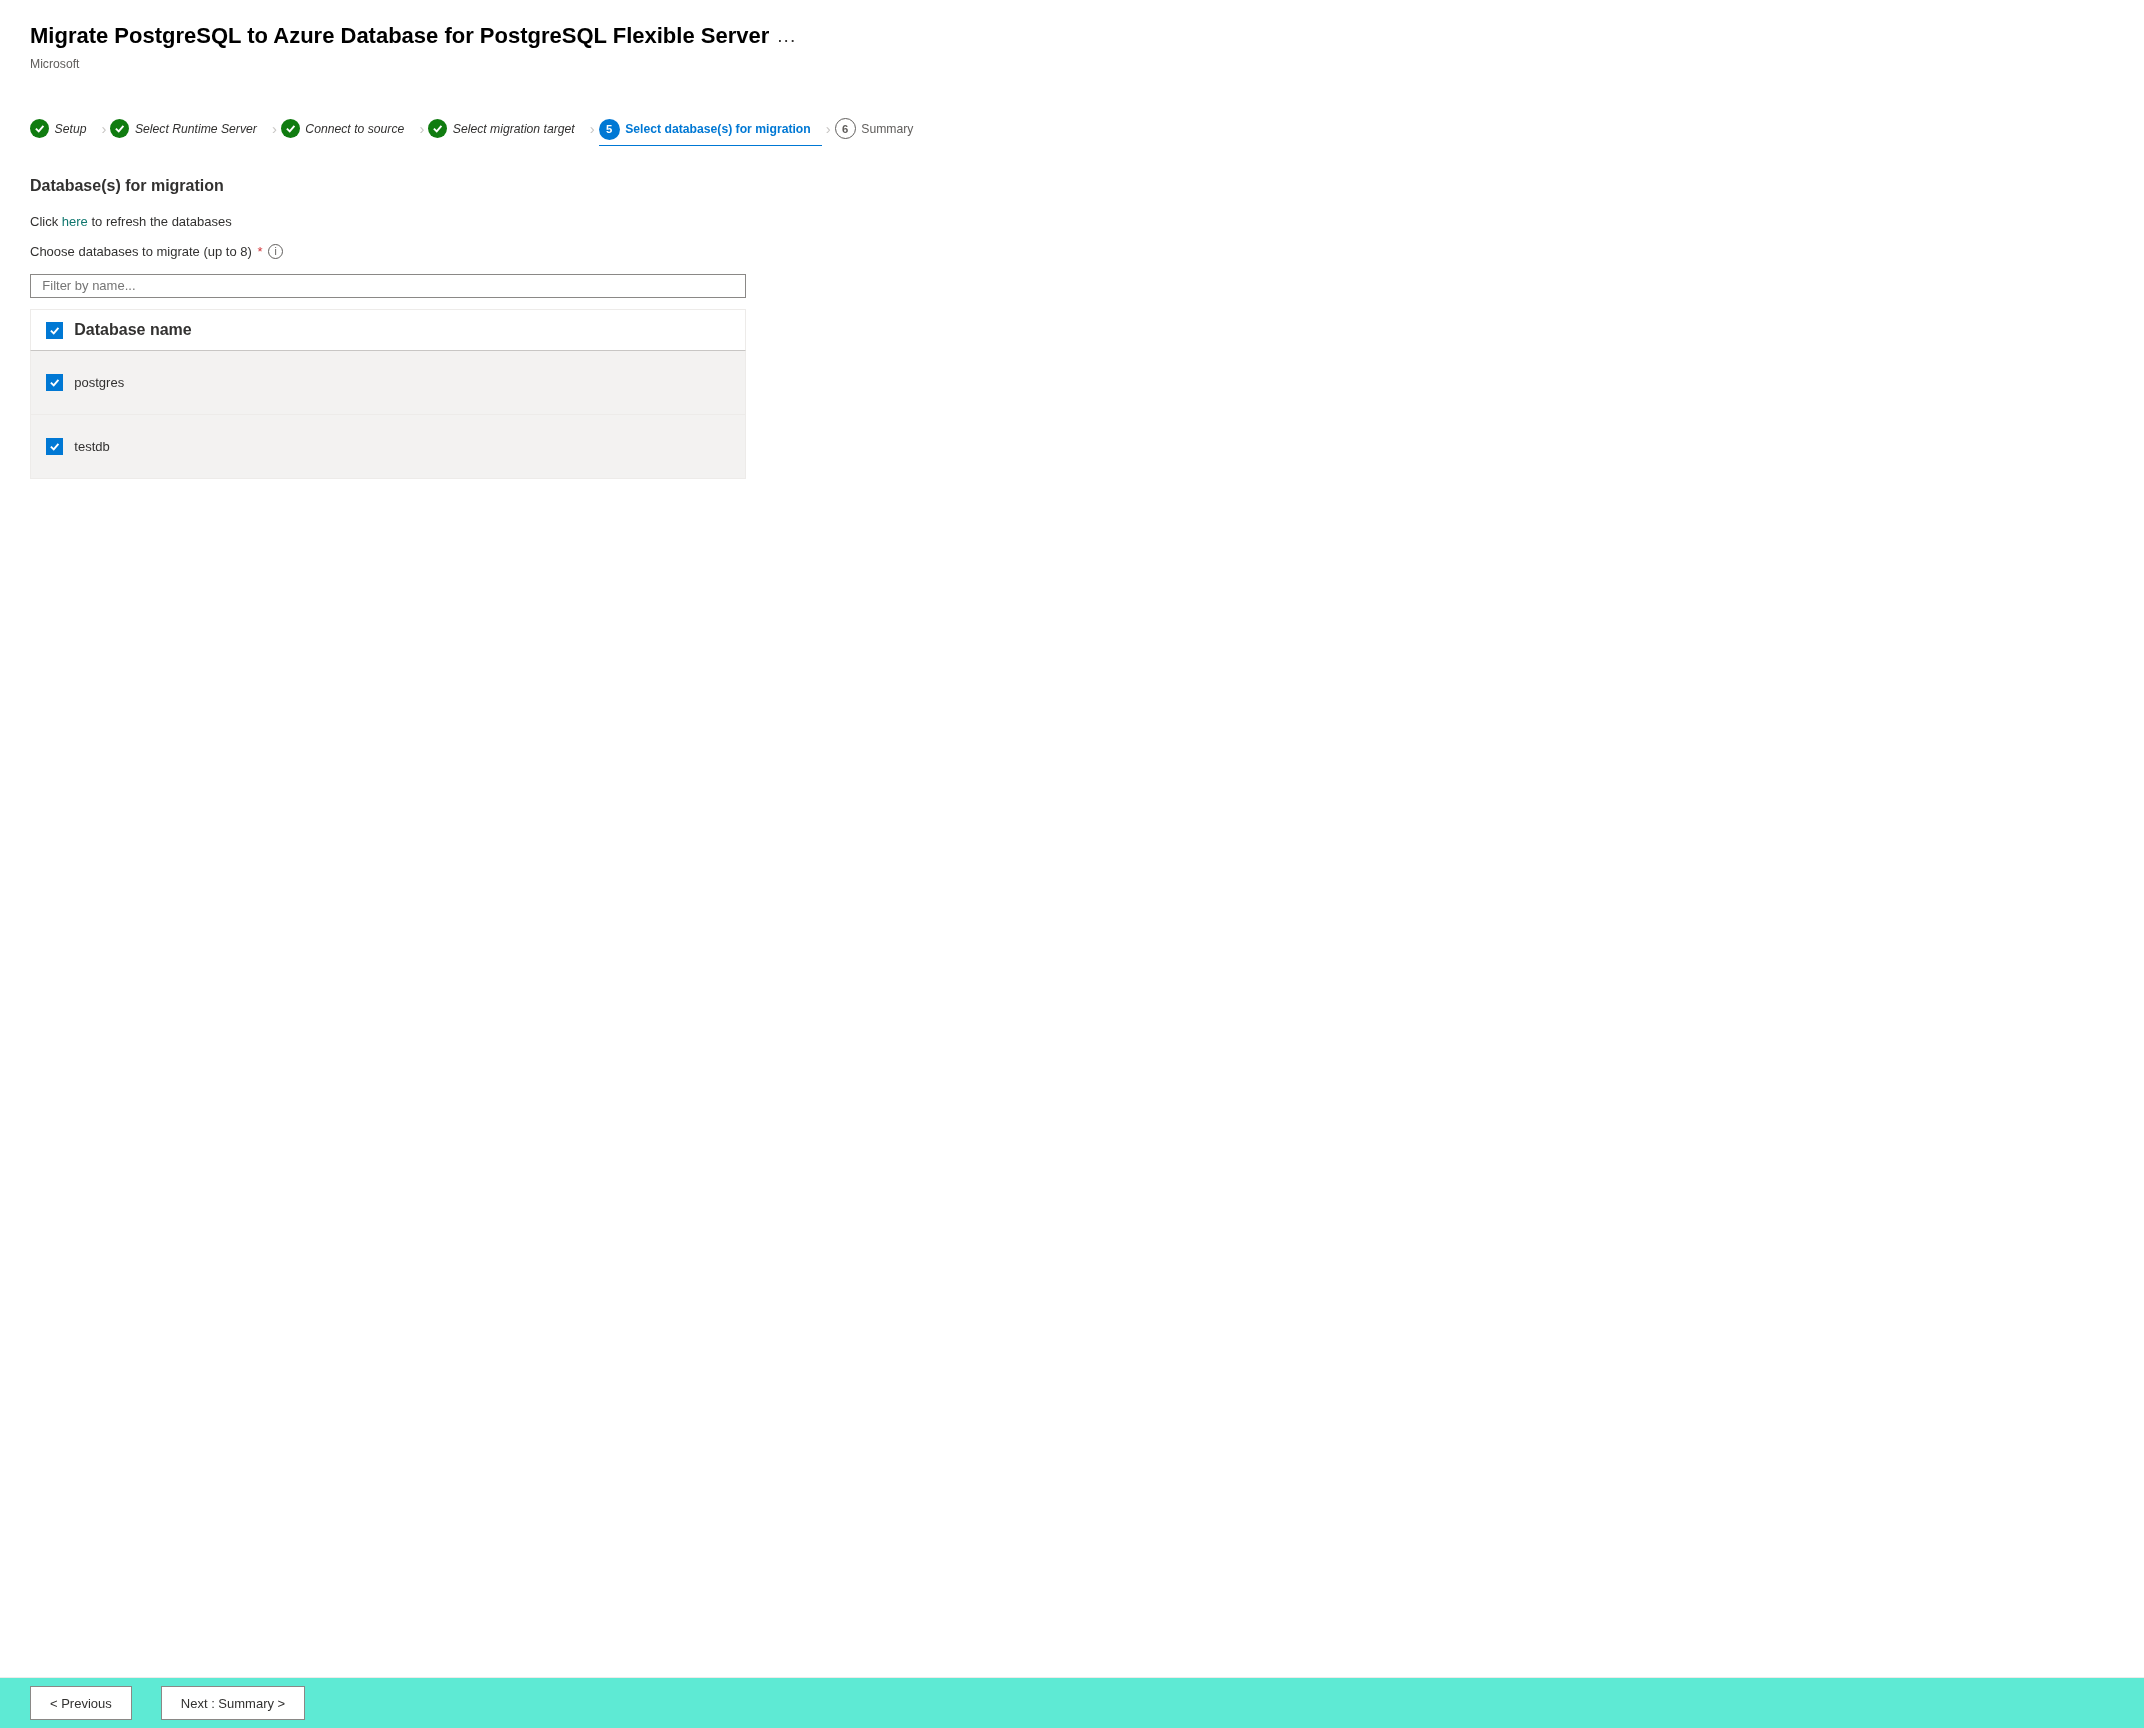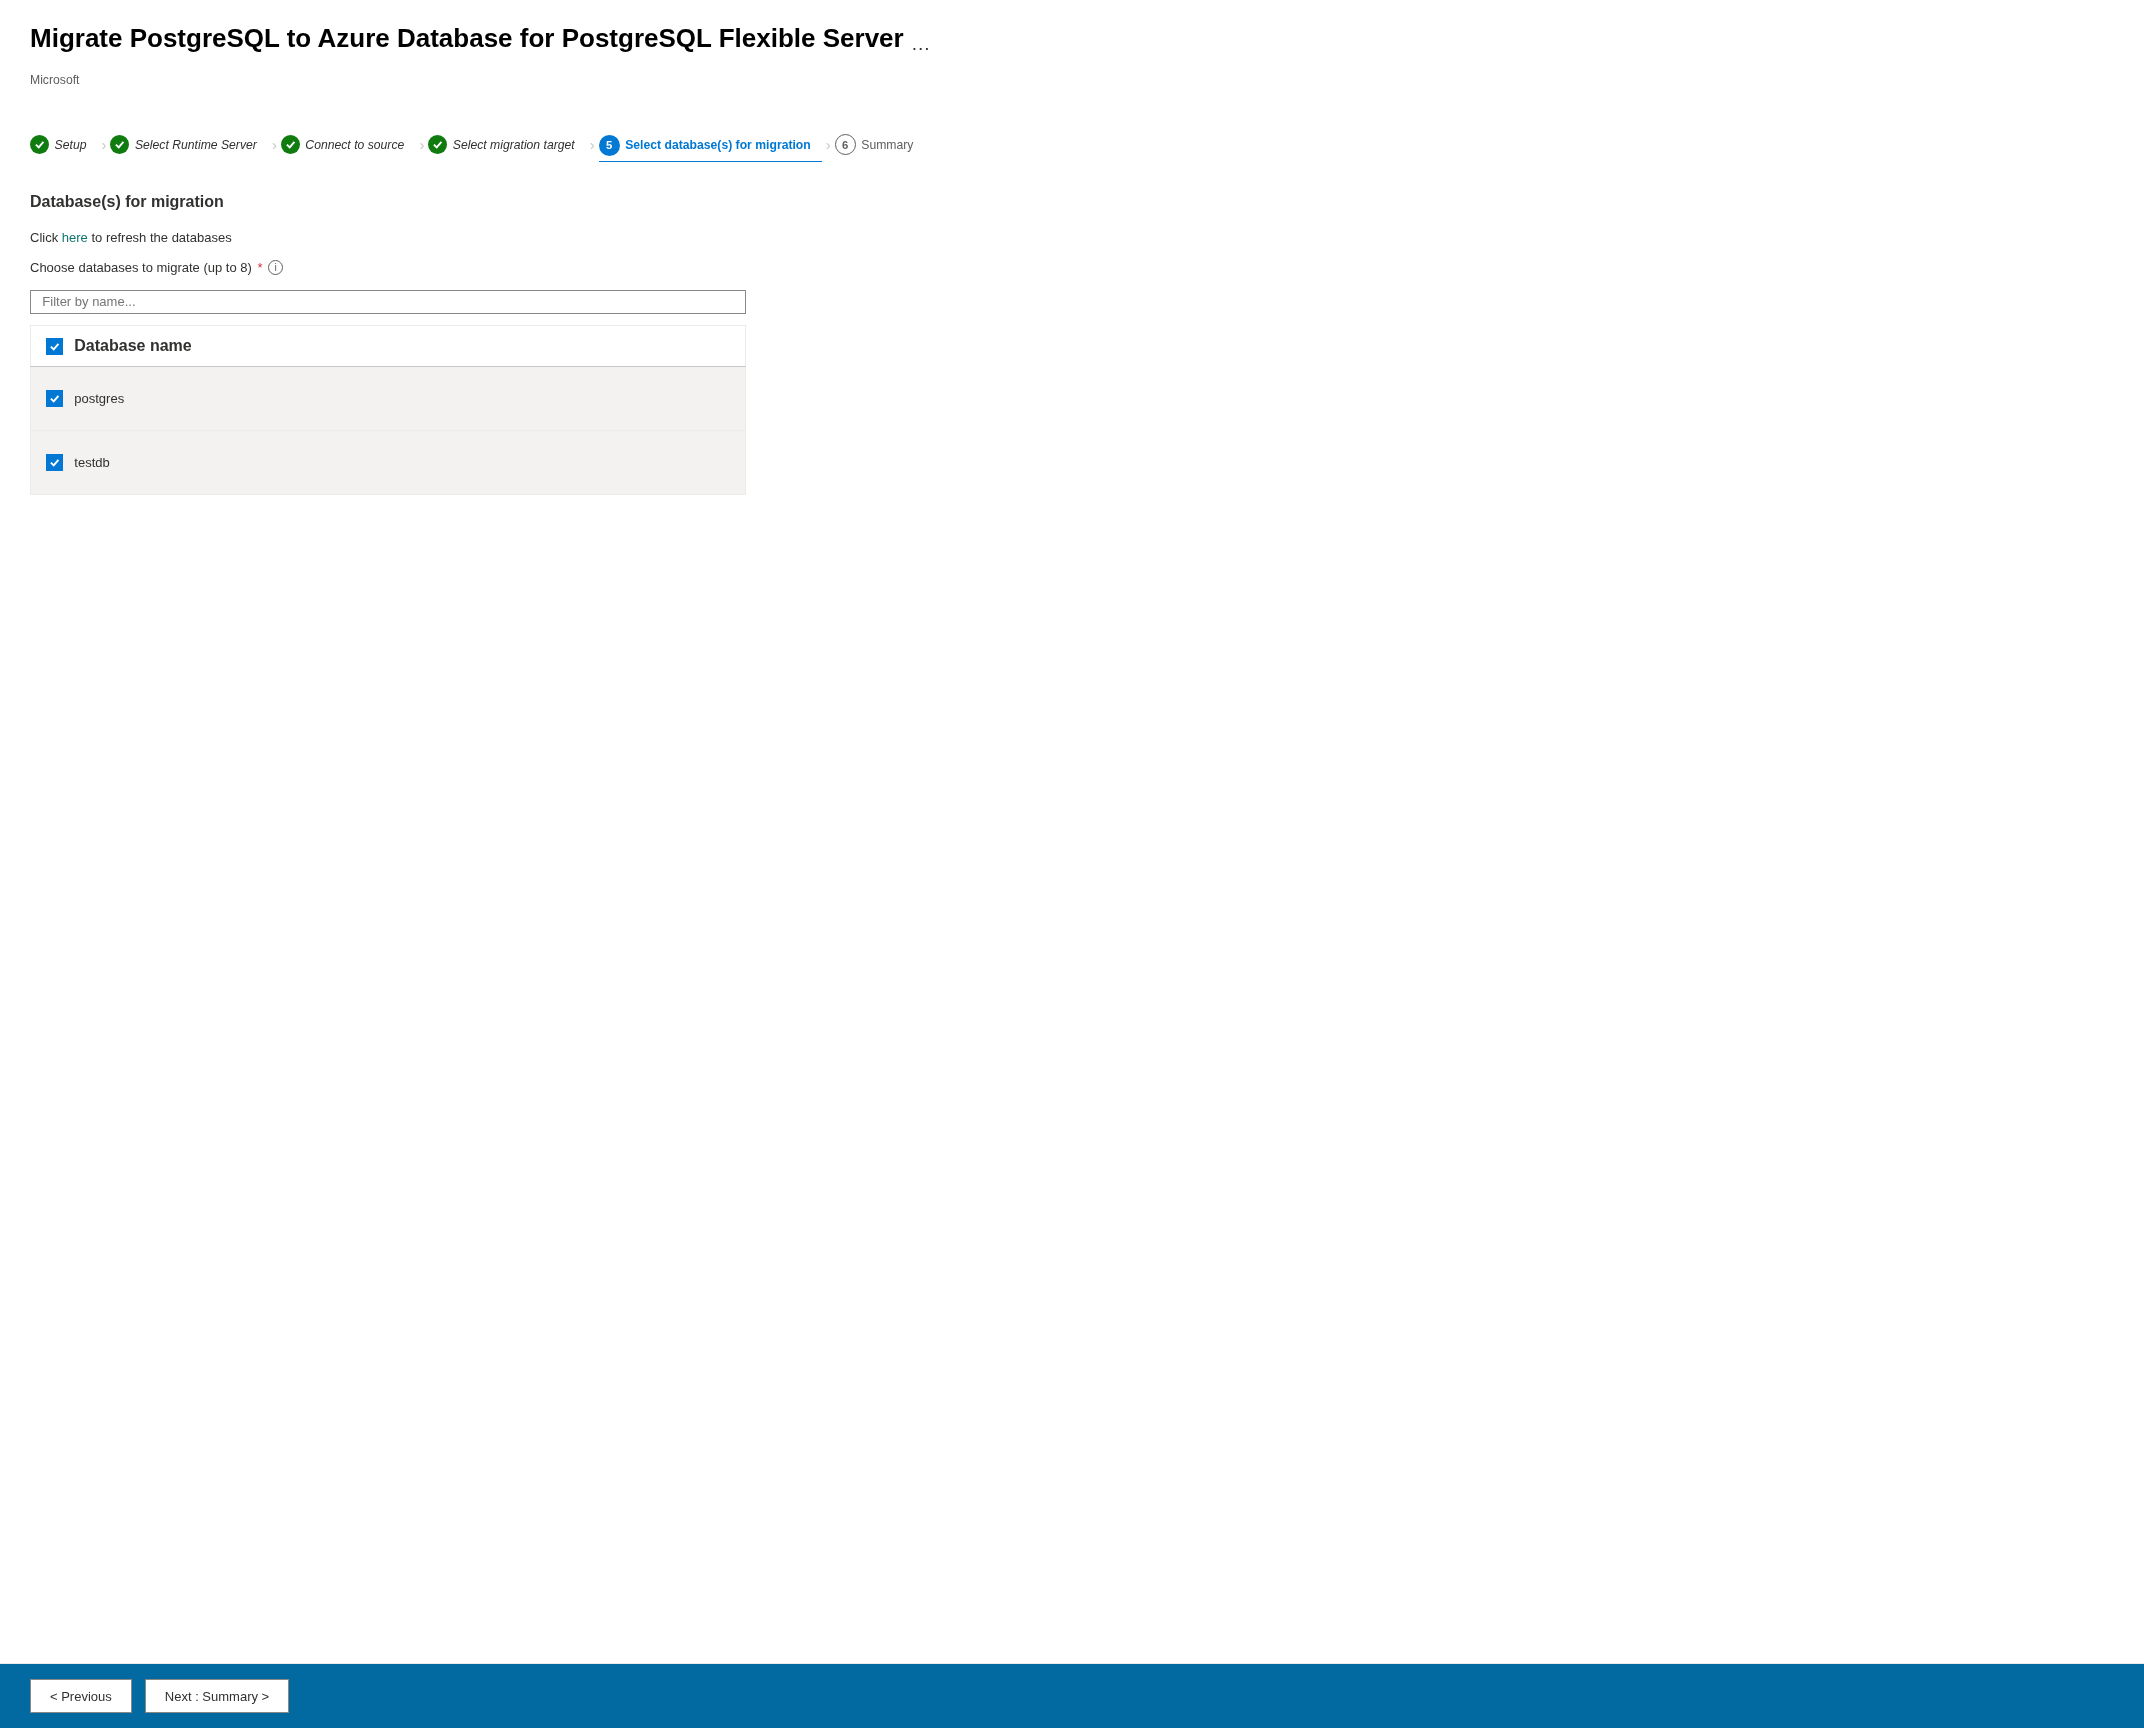--- a/index.html
+++ b/index.html
@@ -10,24 +10,24 @@
       background: #fff;
       min-height: 100vh;
       display: flex;
       flex-direction: column;
     }
     .main-content {
       flex: 1;
       padding: 22.6px 30px;
     }
     .page-title {
-      font-size: 26px;
+      font-size: 22px;
       font-weight: 600;
       color: #000;
-      margin-bottom: 19px;
+      margin-bottom: 8px;
     }
     .page-subtitle {
       font-size: 12.2px;
       color: #605e5c;
       margin-bottom: 40px;
     }
     .more-icon {
       display: inline-block;
       font-size: 19px;
       color: #323130;
@@ -194,24 +194,24 @@
       border: 0.9px solid #edebe9;
       border-bottom: 0.9px solid #c8c6c4;
       background: #fff;
     }
     .data-rows-container {
       border: 0.9px solid #edebe9;
       border-top: none;
     }
     .footer {
       border-top: 0.9px solid #edebe9;
-      padding: 15px 30px;
-      display: flex;
-      gap: 13px;
-      background: #0369a1;
+      padding: 8px 30px;
+      display: flex;
+      gap: 29px;
+      background: #5eead4;
     }
     .footer-btn {
       height: 34px;
       padding: 0 19px;
       font-size: 13px;
       border: 0.9px solid #8a8886;
       background: #fff;
       cursor: pointer;
       color: #323130;
       display: flex;

